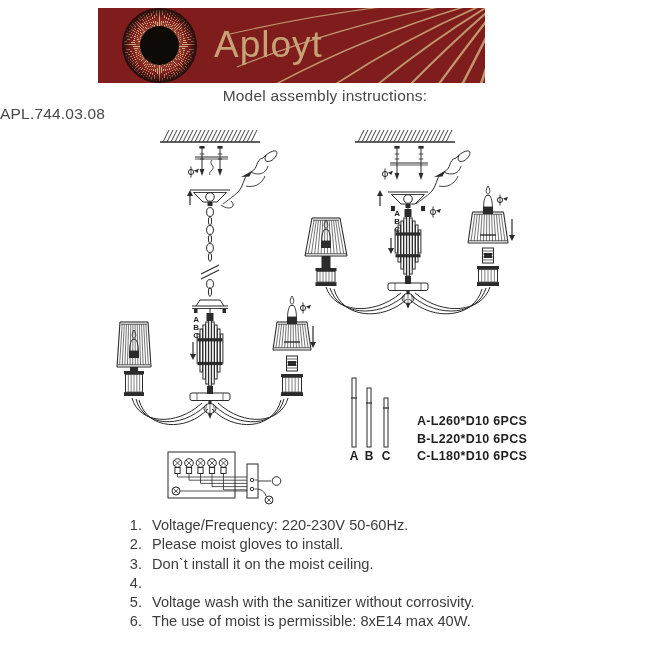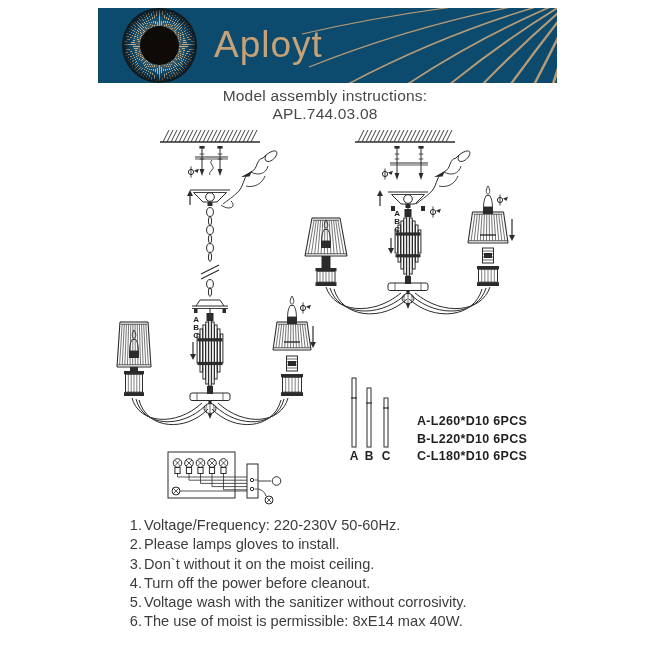--- a/index.html
+++ b/index.html
@@ -1,44 +1,44 @@
 <!DOCTYPE html>
 <html><head>
 <meta charset="utf-8">
 <style>
   html,body{margin:0;padding:0;}
   body{width:650px;height:650px;background:#ffffff;position:relative;overflow:hidden;
        font-family:"Liberation Sans",sans-serif;}
   
-  .banner{position:absolute;left:98px;top:8px;width:459px;height:75px;background:#0c4a6e;overflow:hidden;}
+  .banner{position:absolute;left:98px;top:8px;width:387px;height:75px;background:#7f1d1d;overflow:hidden;}
   .sunburst{position:absolute;left:26px;top:2px;width:71px;height:71px;border-radius:50%;
     background:repeating-conic-gradient(rgba(214,178,133,.95) 0deg 1deg, rgba(0,0,0,0) 1deg 4.6deg);}
   .sunburst::before{content:'';position:absolute;inset:16px;border-radius:50%;background:#0d0a08;
     box-shadow:0 0 7px 3px rgba(197,156,104,.45);}
   .sunburst::after{content:'';position:absolute;inset:-2px;border-radius:50%;
     background:radial-gradient(circle, rgba(13,10,8,0) 52%, #0d0a08 74%);}
   .brand{position:absolute;left:116px;top:16px;font-size:37px;line-height:42px;color:#c6a276;
     letter-spacing:1px;font-weight:400;}
   .rays{position:absolute;right:0;top:0;width:455px;height:75px;}
   
   .title{position:absolute;left:0;top:87px;width:650px;text-align:center;font-size:15.5px;
     color:#484848;font-weight:500;letter-spacing:.2px;}
-  .model{position:absolute;left:0;top:105px;width:650px;text-align:center;font-size:15.5px;
+  .model{position:absolute;left:0;top:105px;width:650px;text-align:left;font-size:15.5px;
     color:#484848;font-weight:500;letter-spacing:.2px;}
   
   .art{position:absolute;left:0;top:0;width:650px;height:650px;}
   .art text{font-family:"Liberation Sans",sans-serif;fill:#1f1f1f;}
   .collbl{font-size:8px;font-weight:bold;}
   .rodlbl{font-family:"DejaVu Serif",serif;font-size:12px;font-weight:bold;}
   .parts{font-family:"DejaVu Sans Mono",monospace;font-size:12.5px;font-weight:bold;letter-spacing:.3px;}
   
   .instructions{position:absolute;left:127px;top:516px;font-size:14.6px;line-height:19.3px;color:#3c3c3c;}
   .instructions .row{display:flex;}
   .instructions .num{width:15px;text-align:right;flex:none;}
-  .instructions .txt{margin-left:2px;white-space:nowrap;}
+  .instructions .txt{margin-left:10px;white-space:nowrap;}
 </style>
 </head>
 <body>
 
 <div class="banner">
   <div class="sunburst"></div>
   <div class="brand">Aployt</div>
   <svg class="rays" viewBox="0 0 455 75">
     <g stroke="#c9a478" fill="none" opacity="0.9">
       <path d="M477,-13 Q330,-4 200,26" stroke-width="1.1"></path>
@@ -469,29 +469,28 @@
     <line x1="266.2" y1="502.8" x2="271.8" y2="497.2" stroke="#2b2b2b" stroke-width="0.8"></line>
   </svg>
 
 <div class="instructions">
   <div class="row">
     <span class="num">1.</span>
     <span class="txt">Voltage/Frequency: 220-230V 50-60Hz.</span>
   </div>
   <div class="row">
     <span class="num">2.</span>
-    <span class="txt">Please lamps gloves to install.</span>
+    <span class="txt">Please moist gloves to install.</span>
   </div>
   <div class="row">
     <span class="num">3.</span>
-    <span class="txt">Don`t without it on the moist ceiling.</span>
+    <span class="txt">Don`t install it on the moist ceiling.</span>
   </div>
   <div class="row">
     <span class="num">4.</span>
-    <span class="txt">Turn off the power before cleanout.</span>
   </div>
   <div class="row">
     <span class="num">5.</span>
     <span class="txt">Voltage wash with the sanitizer without corrosivity.</span>
   </div>
   <div class="row">
     <span class="num">6.</span>
     <span class="txt">The use of moist is permissible: 8xE14 max 40W.</span>
   </div>
 </div>

